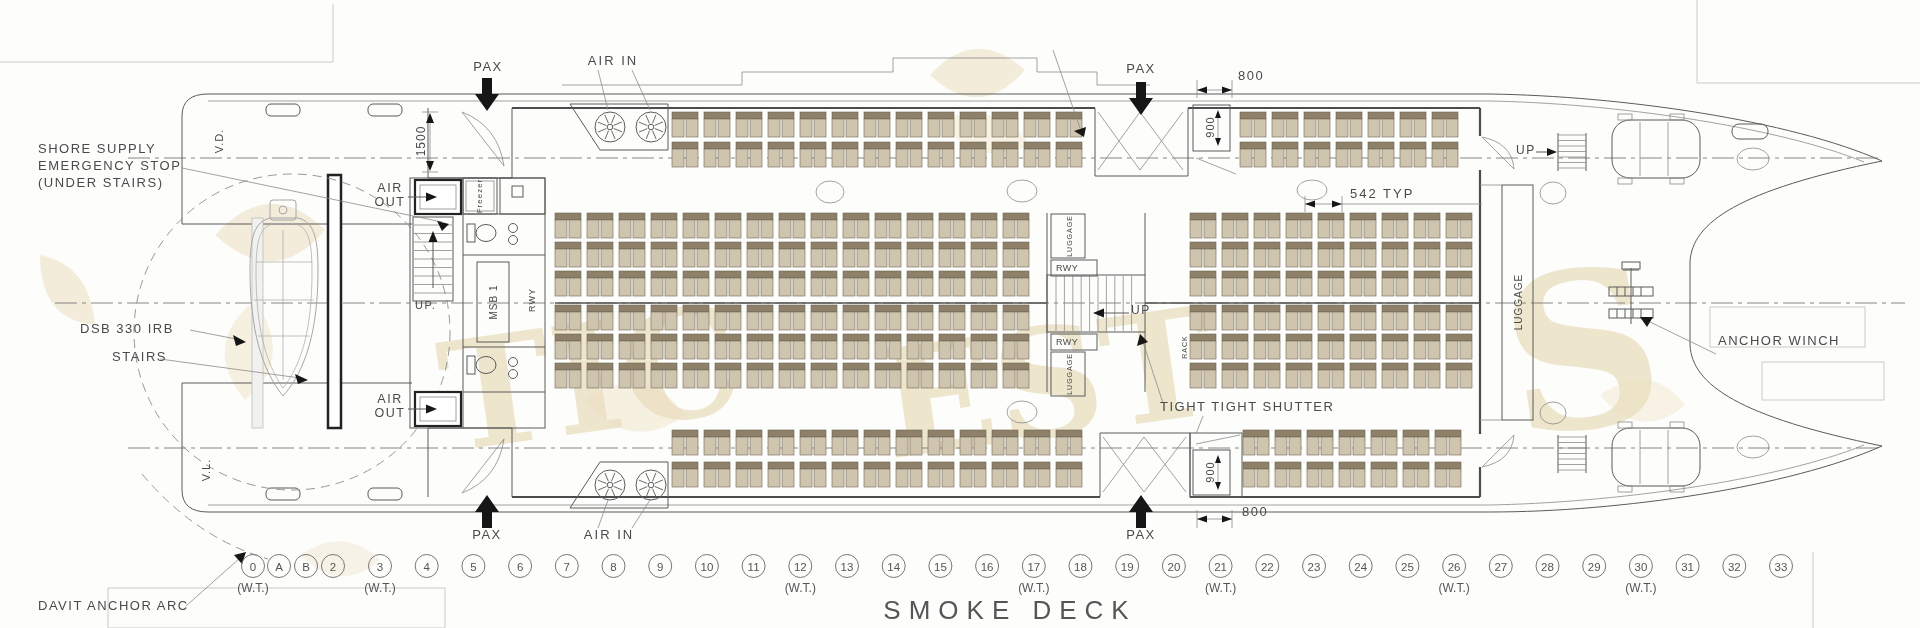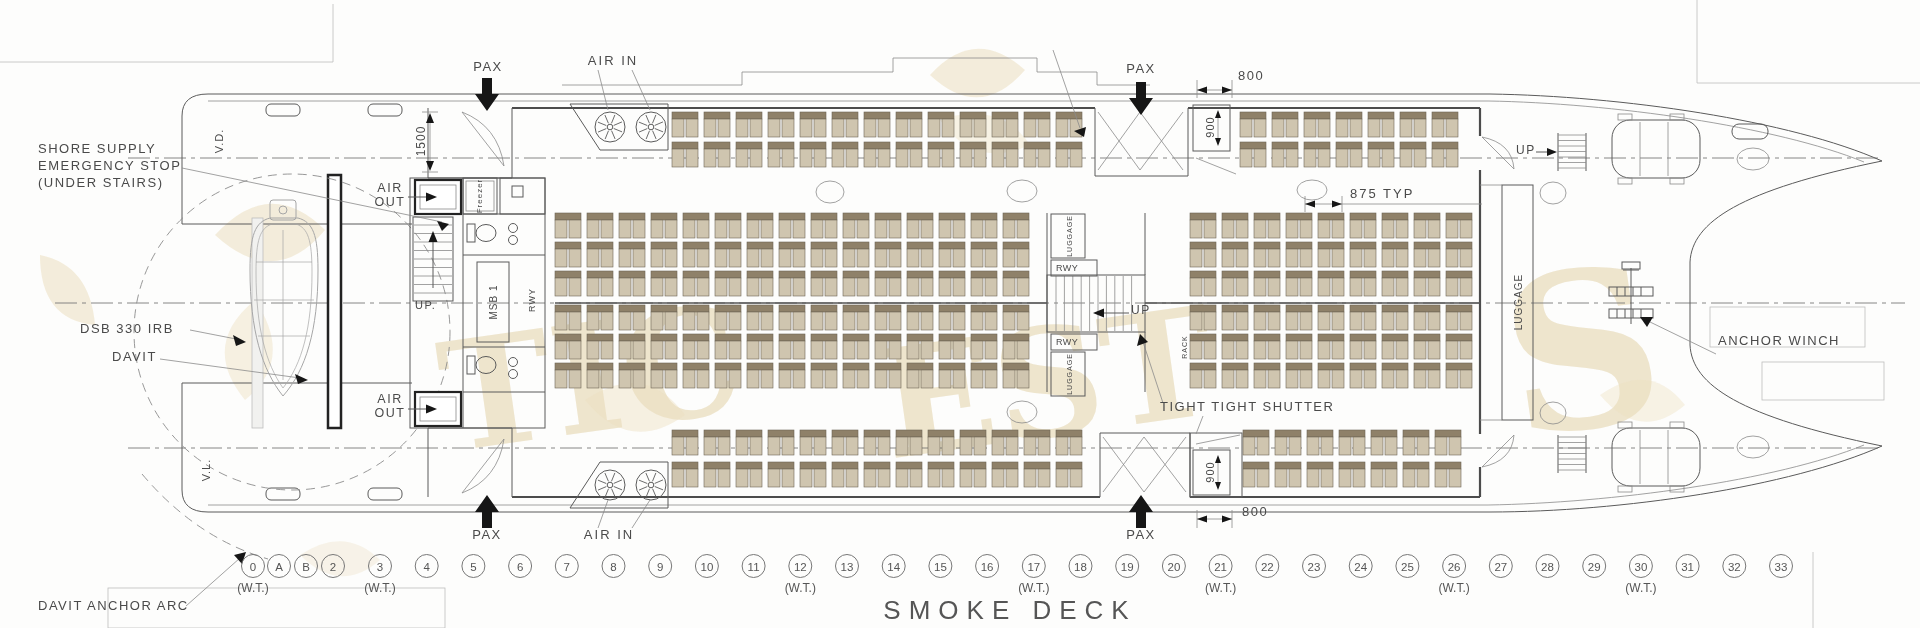--- a/index.html
+++ b/index.html
@@ -1625,32 +1625,32 @@
 
   <div class="lbl r" style="left:38px;top:141px;width:140px">
     <div>SHORE SUPPLY</div>
     <div>EMERGENCY STOP</div>
     <div>(UNDER STAIRS)</div>
   </div>
   <div class="lbl c" style="left:470px;top:59px;width:36px">PAX</div>
   <div class="lbl c" style="left:574px;top:53px;width:78px;letter-spacing:2px">AIR IN</div>
   <div class="lbl c" style="left:1122px;top:61px;width:38px">PAX</div>
   <div class="lbl" style="left:1238px;top:68px">800</div>
-  <div class="lbl" style="left:1350px;top:186px;letter-spacing:2px">875 TYP</div>
+  <div class="lbl" style="left:1350px;top:186px;letter-spacing:2px">542 TYP</div>
   <div class="lbl" style="left:1516px;top:143px;font-size:12px">UP</div>
   <div class="lbl c" style="left:368px;top:181px;width:44px;font-size:12.5px;line-height:1.15">
     <div>AIR</div>
     <div>OUT</div>
   </div>
   <div class="lbl c" style="left:368px;top:392px;width:44px;font-size:12.5px;line-height:1.15">
     <div>AIR</div>
     <div>OUT</div>
   </div>
   <div class="lbl" style="left:80px;top:321px">DSB 330 IRB</div>
-  <div class="lbl" style="left:112px;top:349px">DAVIT</div>
+  <div class="lbl" style="left:112px;top:349px">STAIRS</div>
   <div class="lbl" style="left:38px;top:598px">DAVIT ANCHOR ARC</div>
   <div class="lbl" style="left:1160px;top:399px">TIGHT TIGHT SHUTTER</div>
   <div class="lbl" style="left:1718px;top:333px">ANCHOR WINCH</div>
   <div class="lbl c" style="left:468px;top:527px;width:38px">PAX</div>
   <div class="lbl c" style="left:570px;top:527px;width:78px;letter-spacing:2px">AIR IN</div>
   <div class="lbl c" style="left:1122px;top:527px;width:38px">PAX</div>
   <div class="lbl" style="left:1242px;top:504px">800</div>
   <div class="lbl c" style="left:860px;top:594px;width:300px;font-size:26px;letter-spacing:8px;color:#555">SMOKE DECK</div>
   <div class="lbl" style="left:1131px;top:303px;font-size:12px">UP</div>
   <div class="lbl" style="left:415px;top:298px;font-size:11px">UP.</div>

